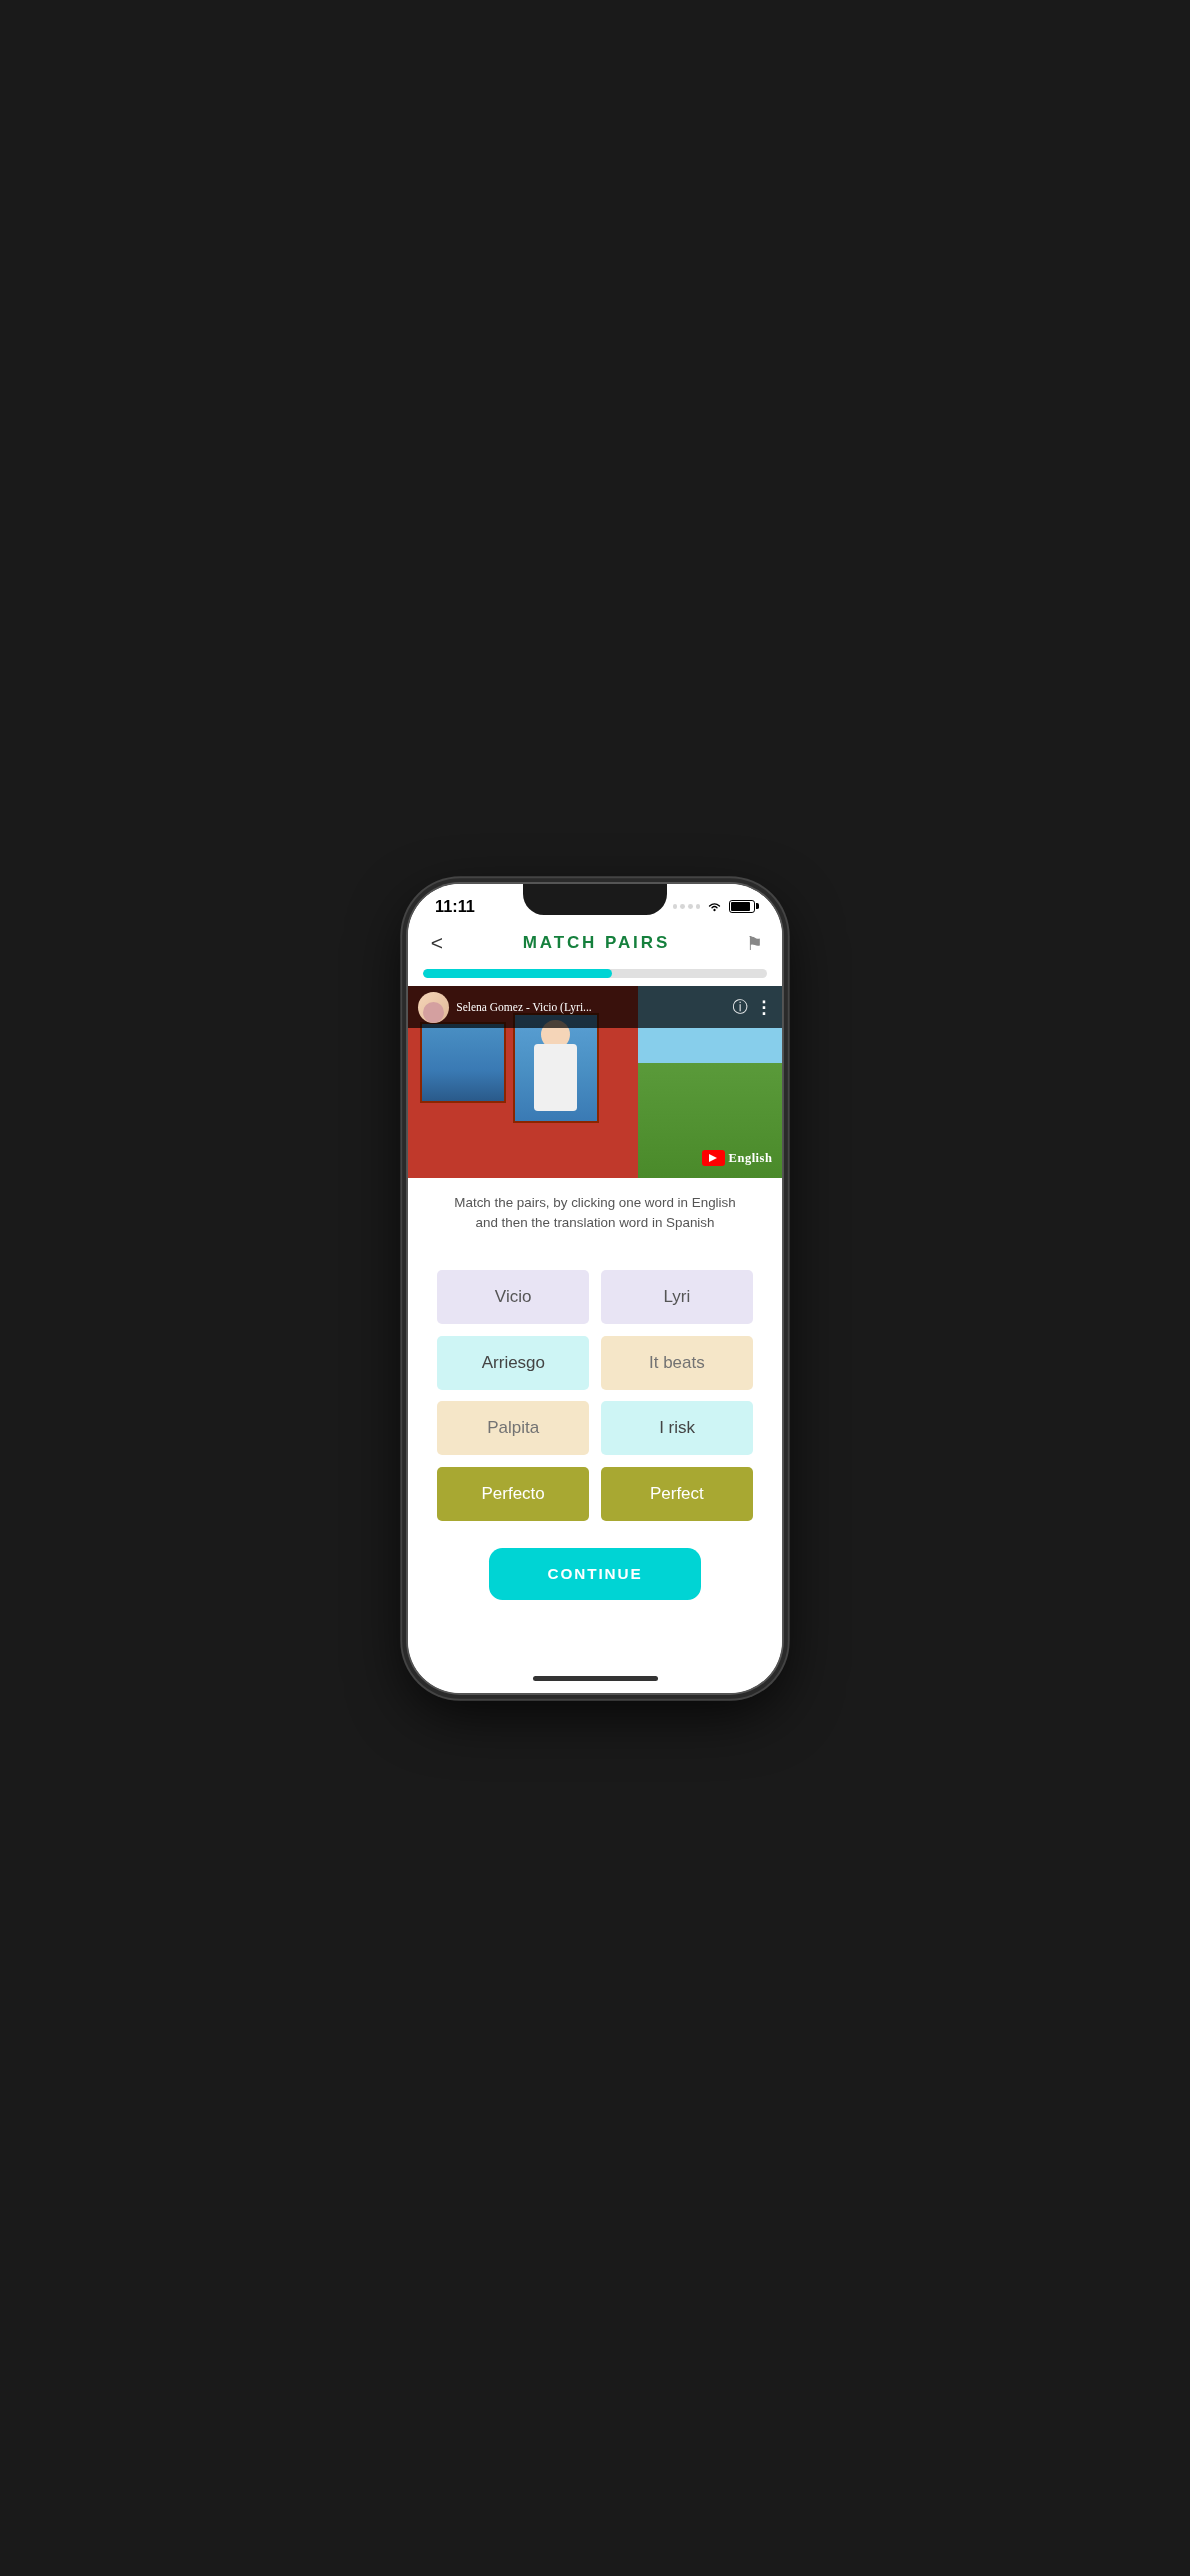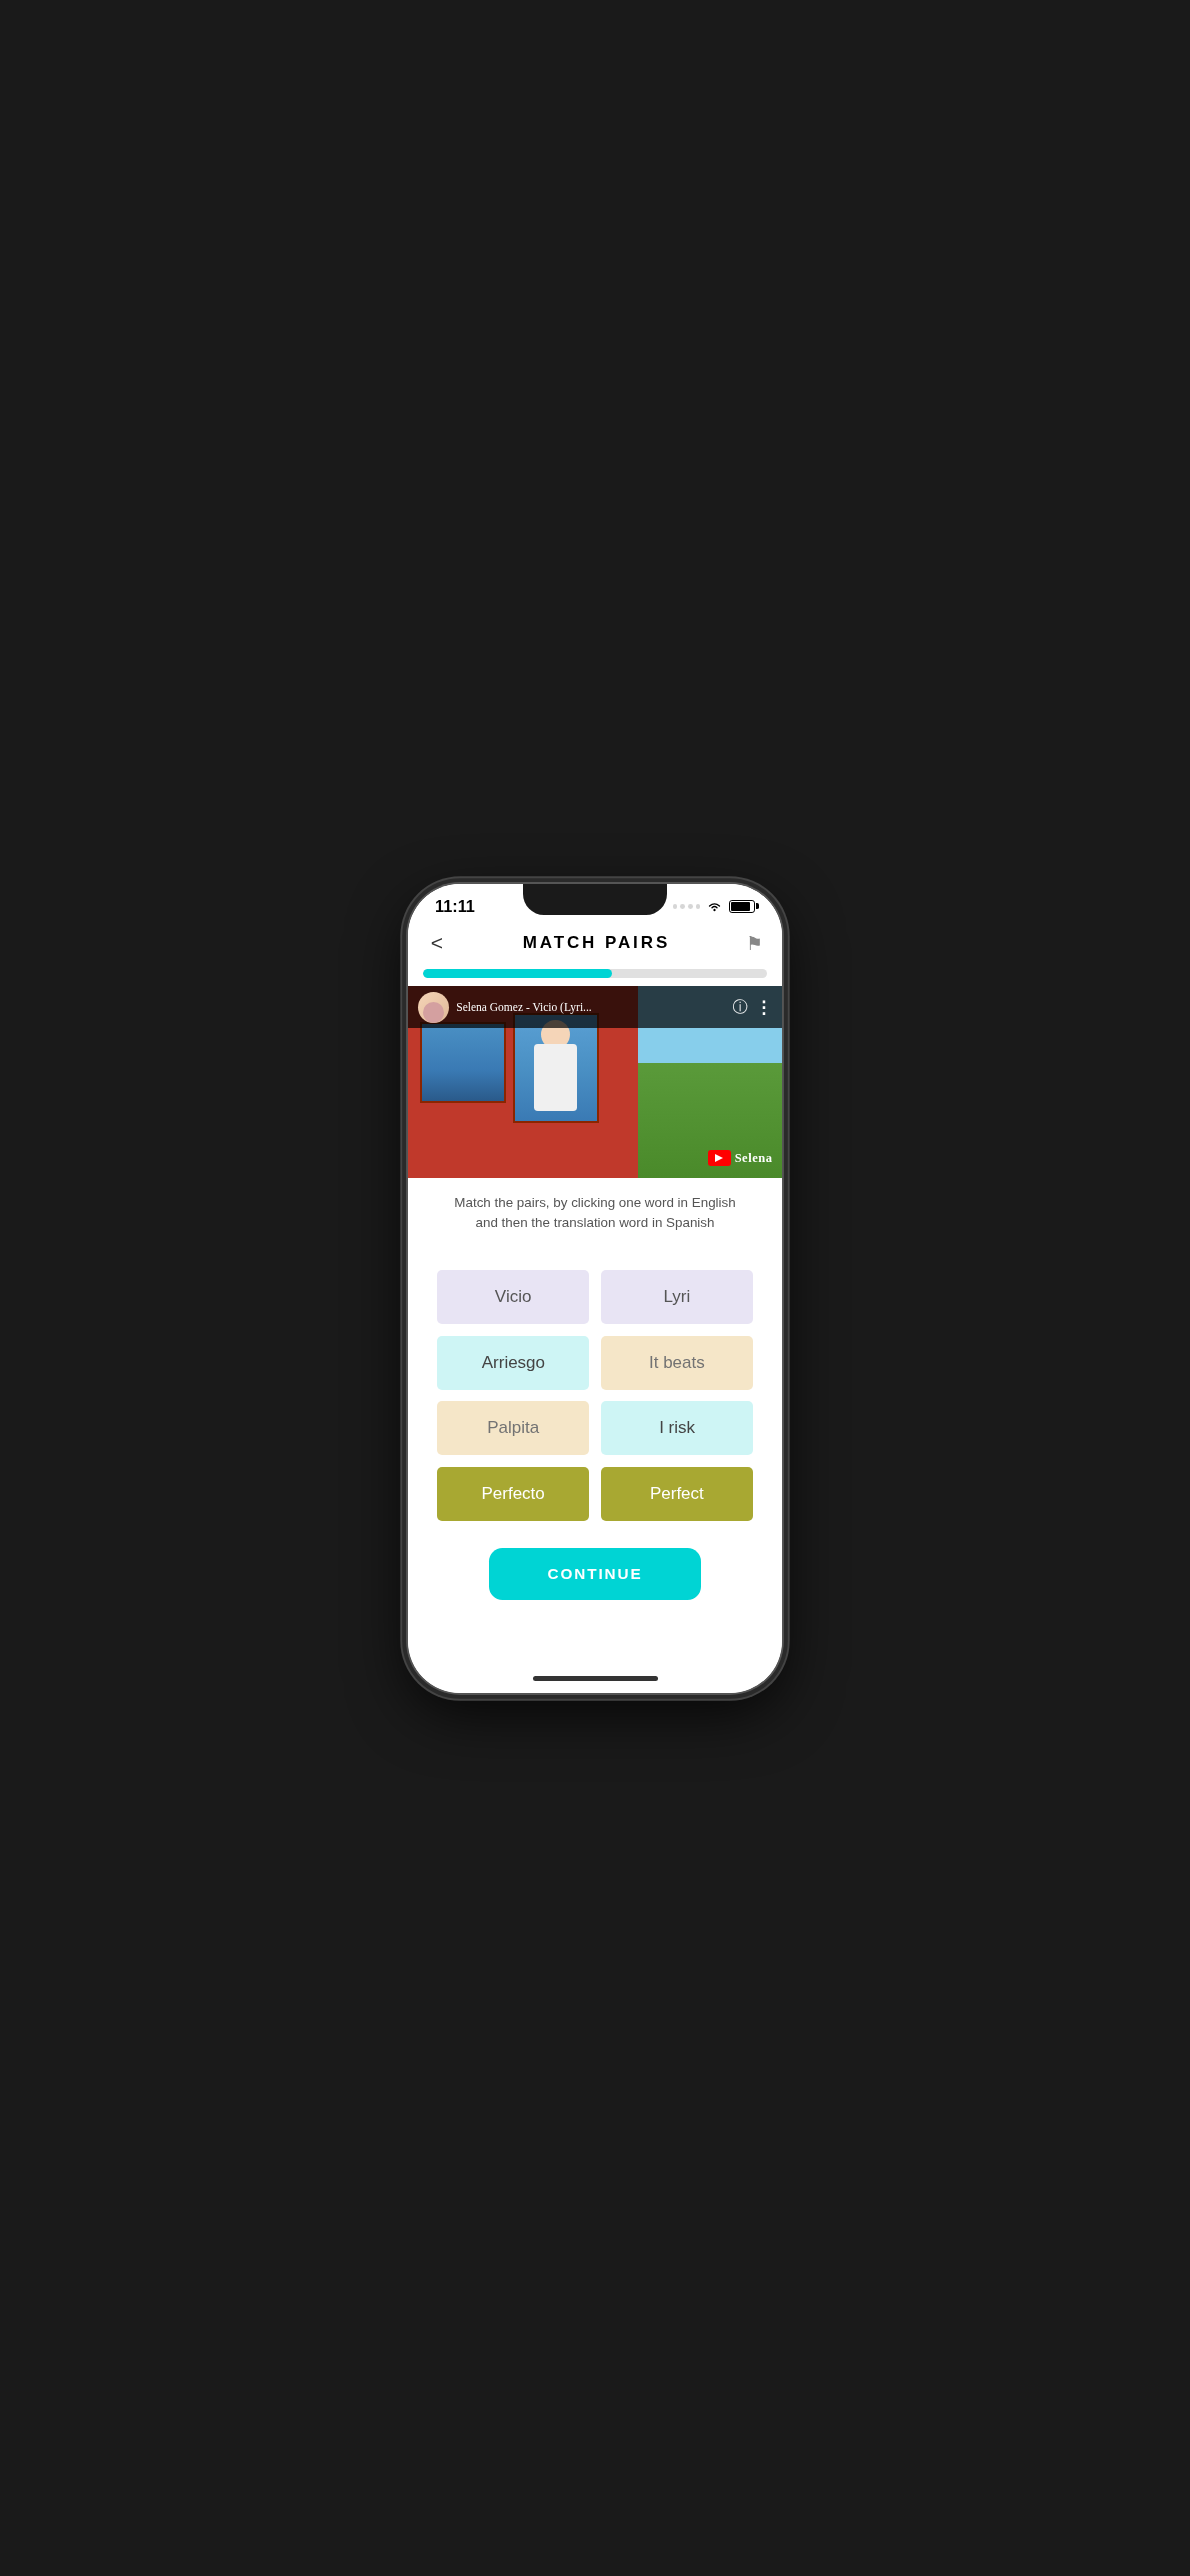--- a/index.html
+++ b/index.html
@@ -160,21 +160,21 @@
       color: #333;
       cursor: pointer;
       padding: 3.8px;
       font-weight: 300;
     }
 
     .header-title {
       font-size: 17px;
       font-weight: 600;
       letter-spacing: 2.9px;
-      color: #000000;
+      color: #15803d;
       text-transform: uppercase;
     }
 
     .flag-icon {
       font-size: 19px;
       color: #888;
     }
 
     
     .progress-bar-container {
@@ -499,21 +499,21 @@
           </div>
           <span class="yt-title">Selena Gomez - Vicio (Lyri...</span>
           <span class="yt-info-icon">ⓘ</span>
           <span class="yt-more-icon">⋮</span>
         </div>
 
         <div class="youtube-logo">
           <div class="yt-logo-icon">
             <div class="yt-play-triangle"></div>
           </div>
-          <span class="yt-text">Selena</span>
+          <span class="yt-text">English</span>
         </div>
       </div>
     </div>
 
     <div class="content">
       <p class="instruction-text">Match the pairs, by clicking one word in English and then the translation word in Spanish</p>
 
       <div class="word-grid">
         <button class="word-btn lavender">Vicio</button>
         <button class="word-btn lavender">Lyri</button>

